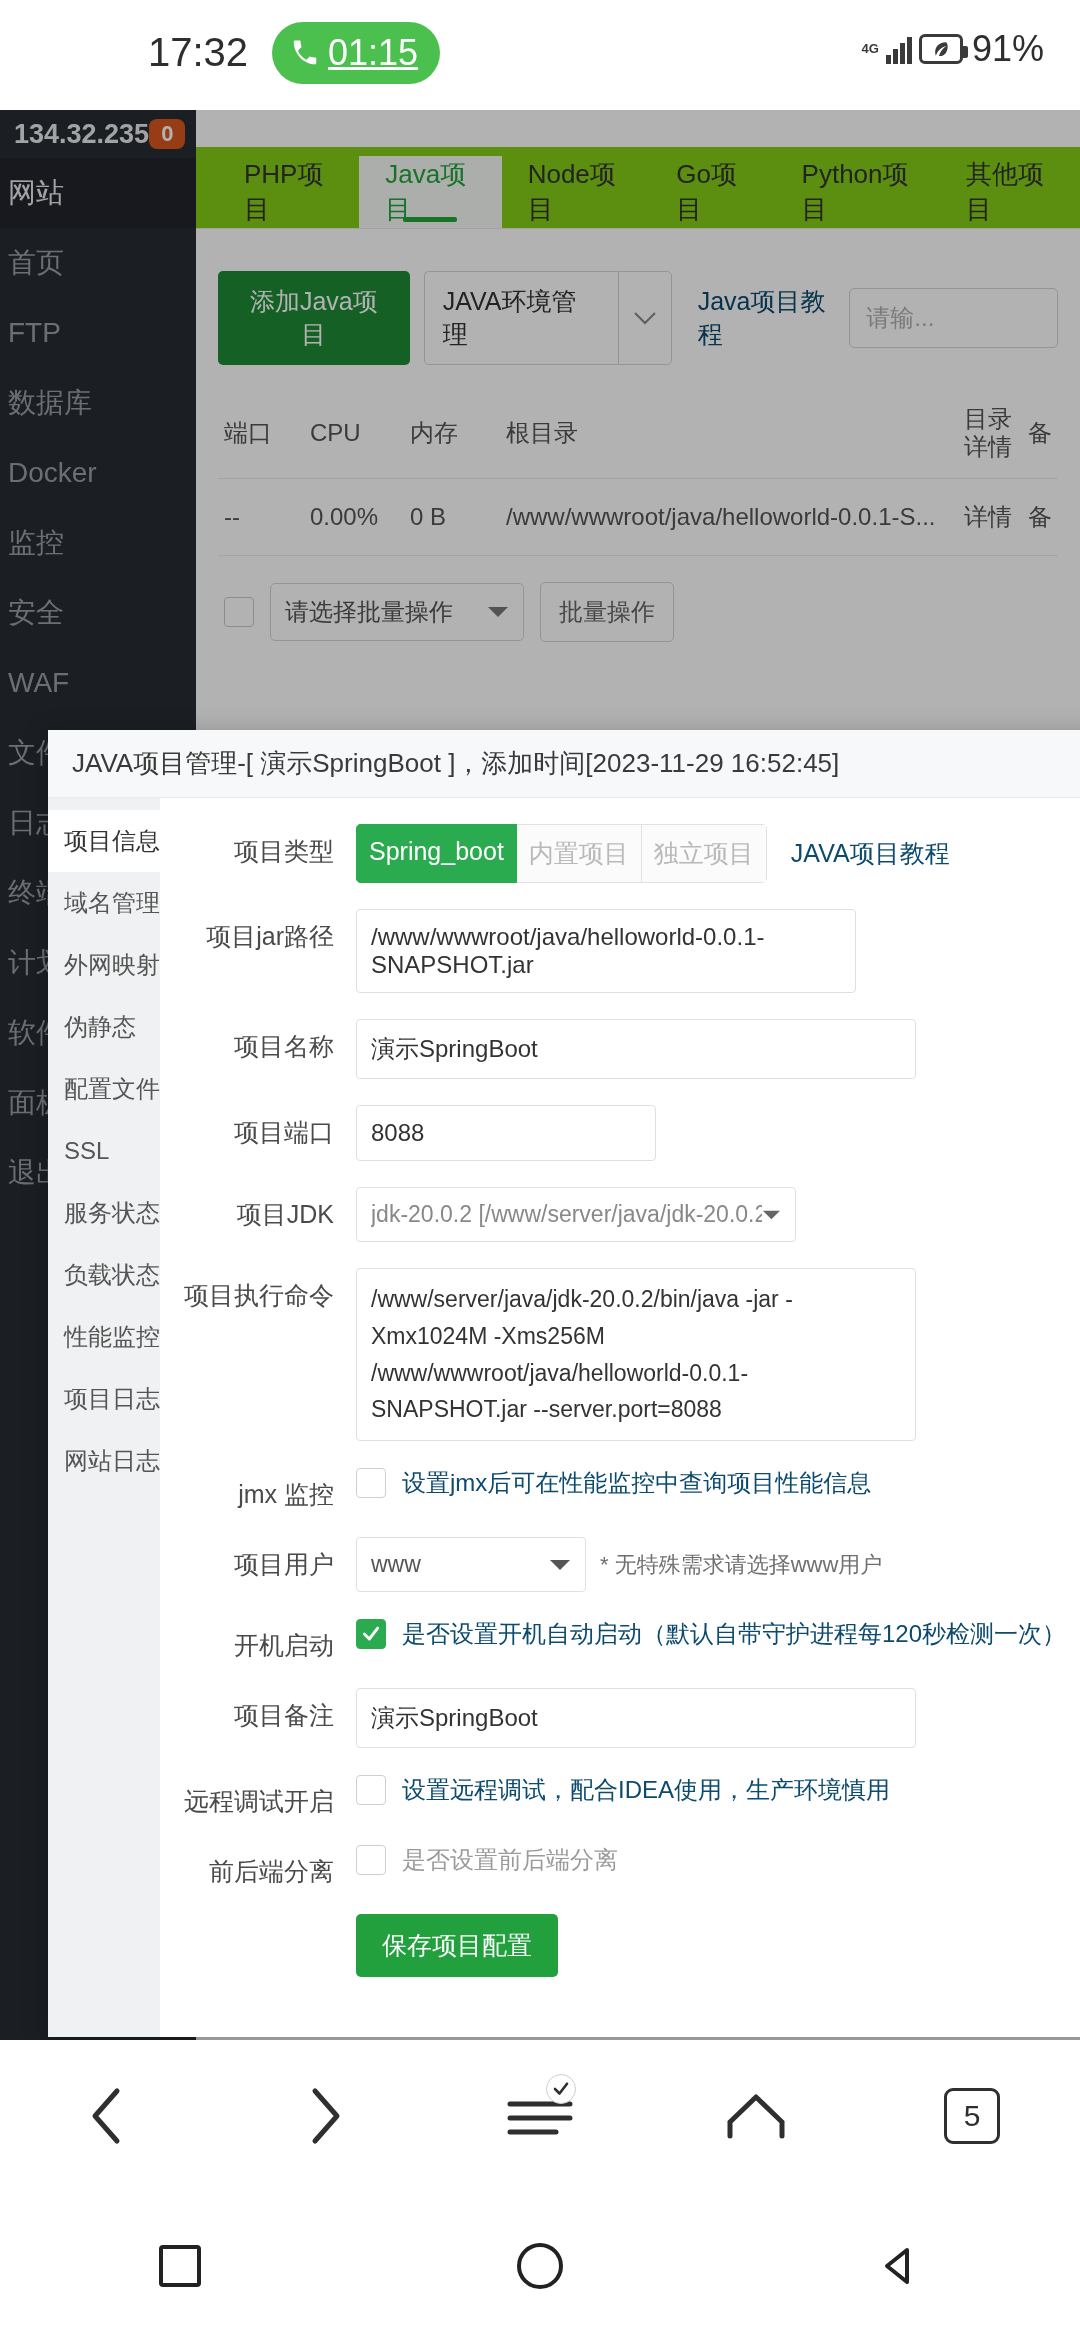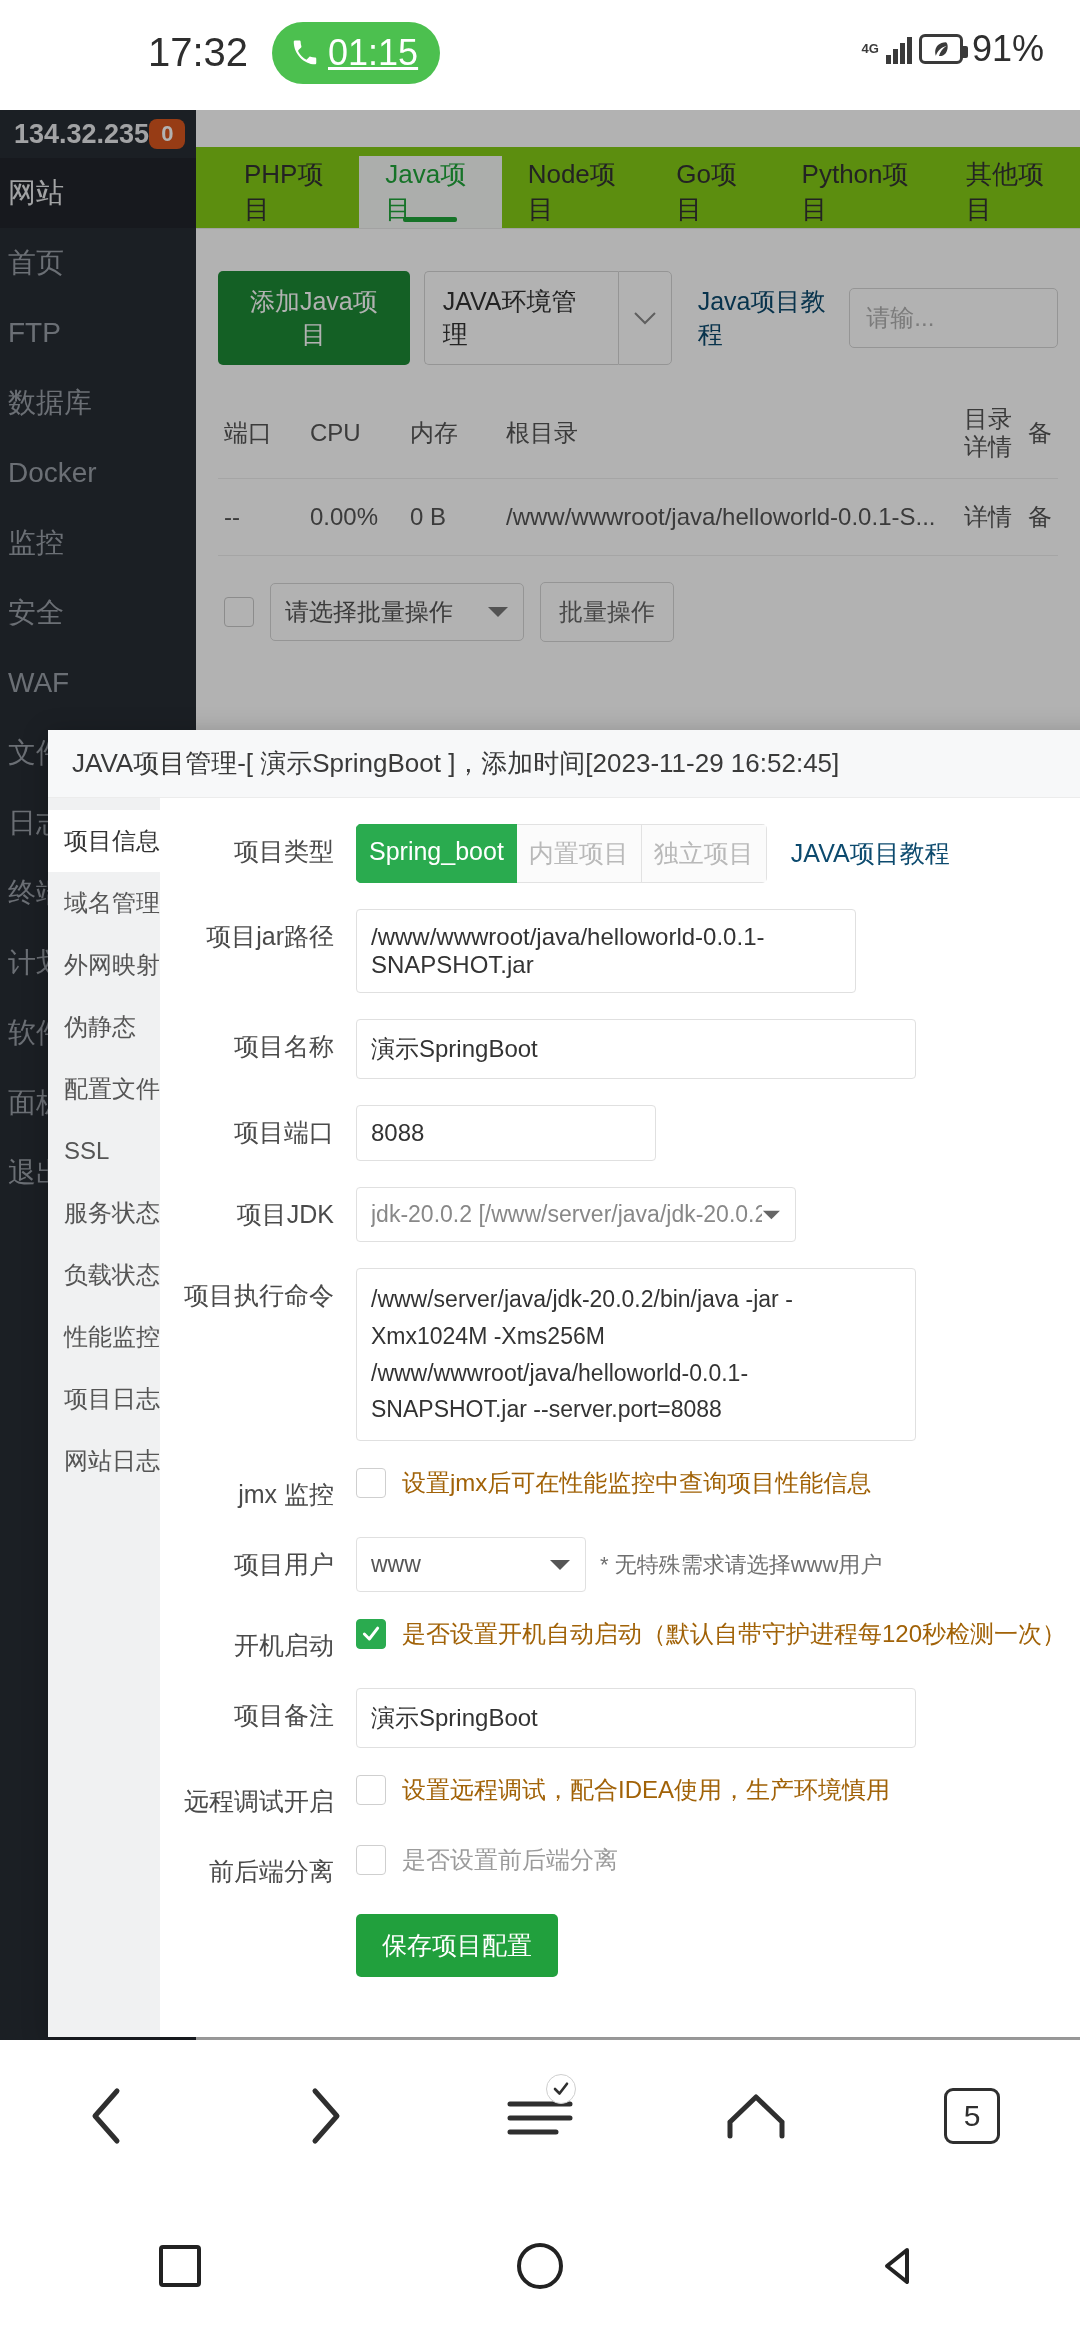--- a/index.html
+++ b/index.html
@@ -98,21 +98,21 @@
   .inp.w-note { width: 560px; }
   .sel { border: 1px solid #e0e0e0; border-radius: 4px; font-size: 23px; color: #888; padding: 13px 14px; background: #fff; display: flex; align-items: center; justify-content: space-between; }
   .sel.w-jdk { width: 440px; }
   .sel.w-user { width: 230px; color: #555; }
   .sel .txt { white-space: nowrap; overflow: hidden; }
   .ta { border: 1px solid #e0e0e0; border-radius: 4px; font-size: 23px; color: #333; padding: 12px 14px; width: 560px; line-height: 1.6; background: #fff; resize: none; }
   .cbrow { display: flex; align-items: center; gap: 16px; }
   .cb { width: 30px; height: 30px; border: 1px solid #cfcfcf; border-radius: 4px; background: #fff; flex: 0 0 30px; }
   .cb.checked { background: #2aab4f; border-color: #2aab4f; display: flex; align-items: center; justify-content: center; }
   .cb.checked svg { width: 20px; height: 20px; }
-  .cbtxt { font-size: 24px; color: #a16207; }
+  .cbtxt { font-size: 24px; color: #0c4a6e; }
   .cbtxt.dim { color: #9b9b9b; }
   .hint { font-size: 22px; color: #6f6f6f; }
   .btn-save { background: #21a03d; color: #fff; border: none; border-radius: 5px; font-size: 25px; padding: 15px 26px; }
 
   
   .browser-nav { position: absolute; left: 0; top: 2040px; width: 1080px; height: 152px; background: #ffffff; display: flex; align-items: center; justify-content: space-around; }
   .bn { display: flex; align-items: center; justify-content: center; position: relative; width: 120px; height: 100px; }
   .bn svg { display: block; }
   .bn .dot-check { position: absolute; right: 24px; top: 8px; width: 30px; height: 30px; border-radius: 50%; background: #fff; border: 1px solid #cfcfcf; display: flex; align-items: center; justify-content: center; }
   .tabcount { width: 56px; height: 56px; border: 3px solid #2f2f2f; border-radius: 9px; display: flex; align-items: center; justify-content: center; font-size: 30px; color: #2f2f2f; }

